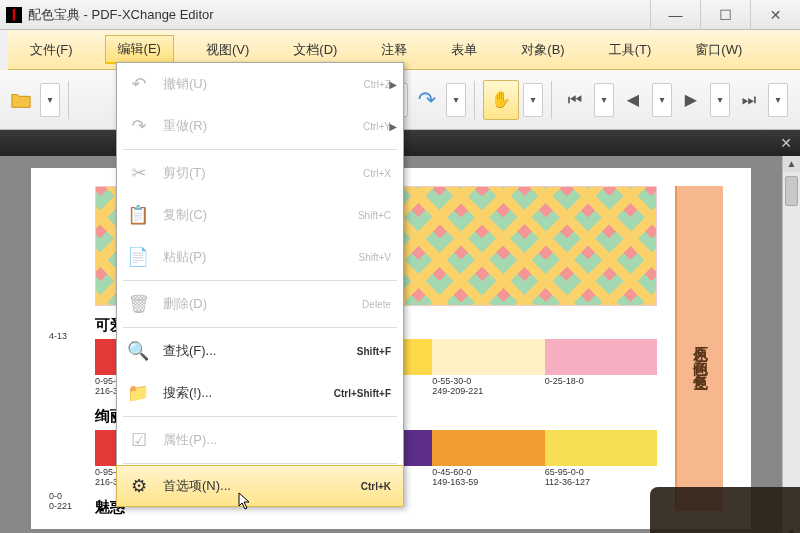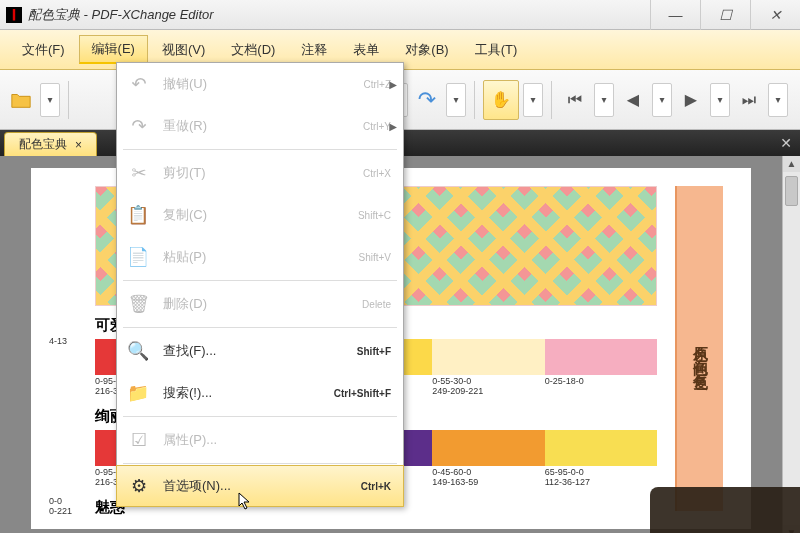--- a/index.html
+++ b/index.html
@@ -1,27 +1,27 @@
 <!DOCTYPE html>
 <html><head>
 <meta charset="utf-8">
 <style>
 * { margin: 0; padding: 0; box-sizing: border-box; font-family: "Microsoft YaHei", Tahoma, sans-serif; }
 body { background: #f0f0f0; width: 800px; height: 533px; overflow: hidden; }
 
 
-.titlebar { height: 30px; background: linear-gradient(#f5f5f5,#e8e8e8); border-bottom: 1px solid #bbb; display: flex; align-items: center; font-style: italic; }
+.titlebar { height: 30px; background: linear-gradient(#f5f5f5,#e8e8e8); border-bottom: 1px solid #bbb; display: flex; align-items: center; }
 .titlebar .app-icon { width: 16px; height: 16px; margin: 0 6px; background: #000; position: relative; }
 .titlebar .app-icon::after { content:""; position:absolute; inset:2px; background:#d00; clip-path: polygon(40% 0, 60% 0, 60% 100%, 40% 100%); }
 .titlebar .title { font-size: 13px; color: #333; }
 .titlebar .win-controls { margin-left: auto; display: flex; }
 .titlebar .win-btn { width: 50px; height: 30px; display:flex; align-items:center; justify-content:center; border-left:1px solid #ccc; font-size:14px; color:#555; }
 
 
-.menubar { height: 40px; background: linear-gradient(#fff6da,#ffe9a8); border-bottom: 1px solid #d4b860; display:flex; align-items:center; padding:0 10px; gap:2px; }
+.menubar { height: 40px; background: linear-gradient(#fff6da,#ffe9a8); border-bottom: 1px solid #d4b860; display:flex; align-items:center; padding:0 10px; gap:20px;margin-left:8px; }
 .menu-item { padding: 4px 12px; font-size: 13px; color: #333; }
 .menu-item.active { background: linear-gradient(#fff2c0,#ffe17d); border:1px solid #d4b860; border-bottom:2px solid #f5c300; }
 
 
 .toolbar { height: 60px; background: linear-gradient(#fafafa,#ececec); border-bottom:1px solid #bbb; display:flex; align-items:center; padding:0 6px; gap:4px; }
 .tbtn { width: 30px; height: 34px; border:1px solid transparent; display:flex; align-items:center; justify-content:center; font-size:16px; color:#555; border-radius:2px; }
 .tbtn.group { border:1px solid #ccc; background:#fff; }
 .tbtn.small { width:20px; font-size:10px; }
 .tbtn.folder svg { width:22px; height:22px; }
 .tbtn.hand { background: linear-gradient(#fff7cf,#ffe58a); border:1px solid #d4b860; width:36px; height:40px; }
@@ -92,20 +92,21 @@
 
 <div class="menubar">
   <div class="menu-item">文件(F)</div>
   <div class="menu-item active">编辑(E)</div>
   <div class="menu-item">视图(V)</div>
   <div class="menu-item">文档(D)</div>
   <div class="menu-item">注释</div>
   <div class="menu-item">表单</div>
   <div class="menu-item">对象(B)</div>
   <div class="menu-item">工具(T)</div>
+  <div class="menu-item">窗口(W)</div>
 </div>
 
 <div class="toolbar">
   <div class="tbtn folder">
     <svg viewBox="0 0 24 24">
         <path fill="#f6c244" stroke="#c98f10" d="M2 6h6l2 2h12v12H2z"></path>
       </svg>
   </div>
   <div class="tbtn small group">▾</div>
   <div class="sep"></div>
@@ -125,31 +126,27 @@
   <div class="tbtn small group">▾</div>
   <div class="tbtn">◀</div>
   <div class="tbtn small group">▾</div>
   <div class="tbtn">▶</div>
   <div class="tbtn small group">▾</div>
   <div class="tbtn">⏭</div>
   <div class="tbtn small group">▾</div>
 </div>
 
 <div class="tabstrip">
-  <div class="doc-tab">
-    <span>配色宝典</span>
-    <span>×</span>
-  </div>
   <div class="tab-close-x">✕</div>
 </div>
 
 <div class="content">
   <div class="doc-page">
 
-    <div style="width:28px; font-size:9px; color:#333; display:flex; flex-direction:column; justify-content:flex-start; gap:150px; padding-top:150px;">
+    <div style="width:28px; font-size:9px; color:#333; display:flex; flex-direction:column; justify-content:flex-end; gap:150px; padding-top:150px;">
       <span>4-13</span>
       <span style="white-space:pre-line">0-0
 0-221</span>
     </div>
 
     <div class="center-col">
       <div class="weave-pattern"></div>
 
       <div class="palette-title">可爱</div>
       <div class="swatches">

